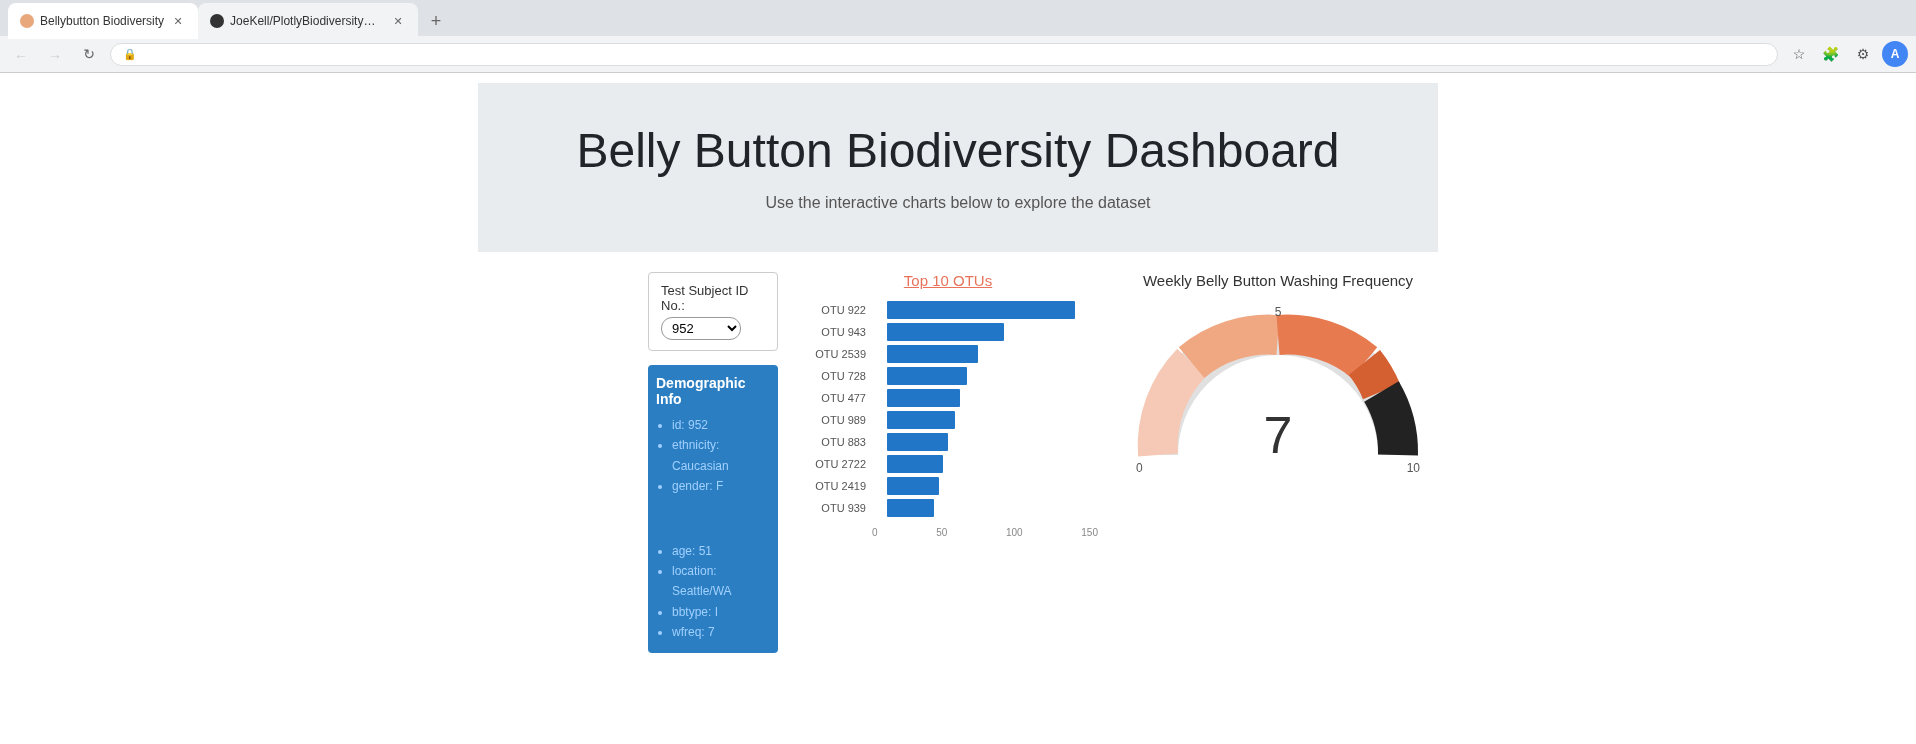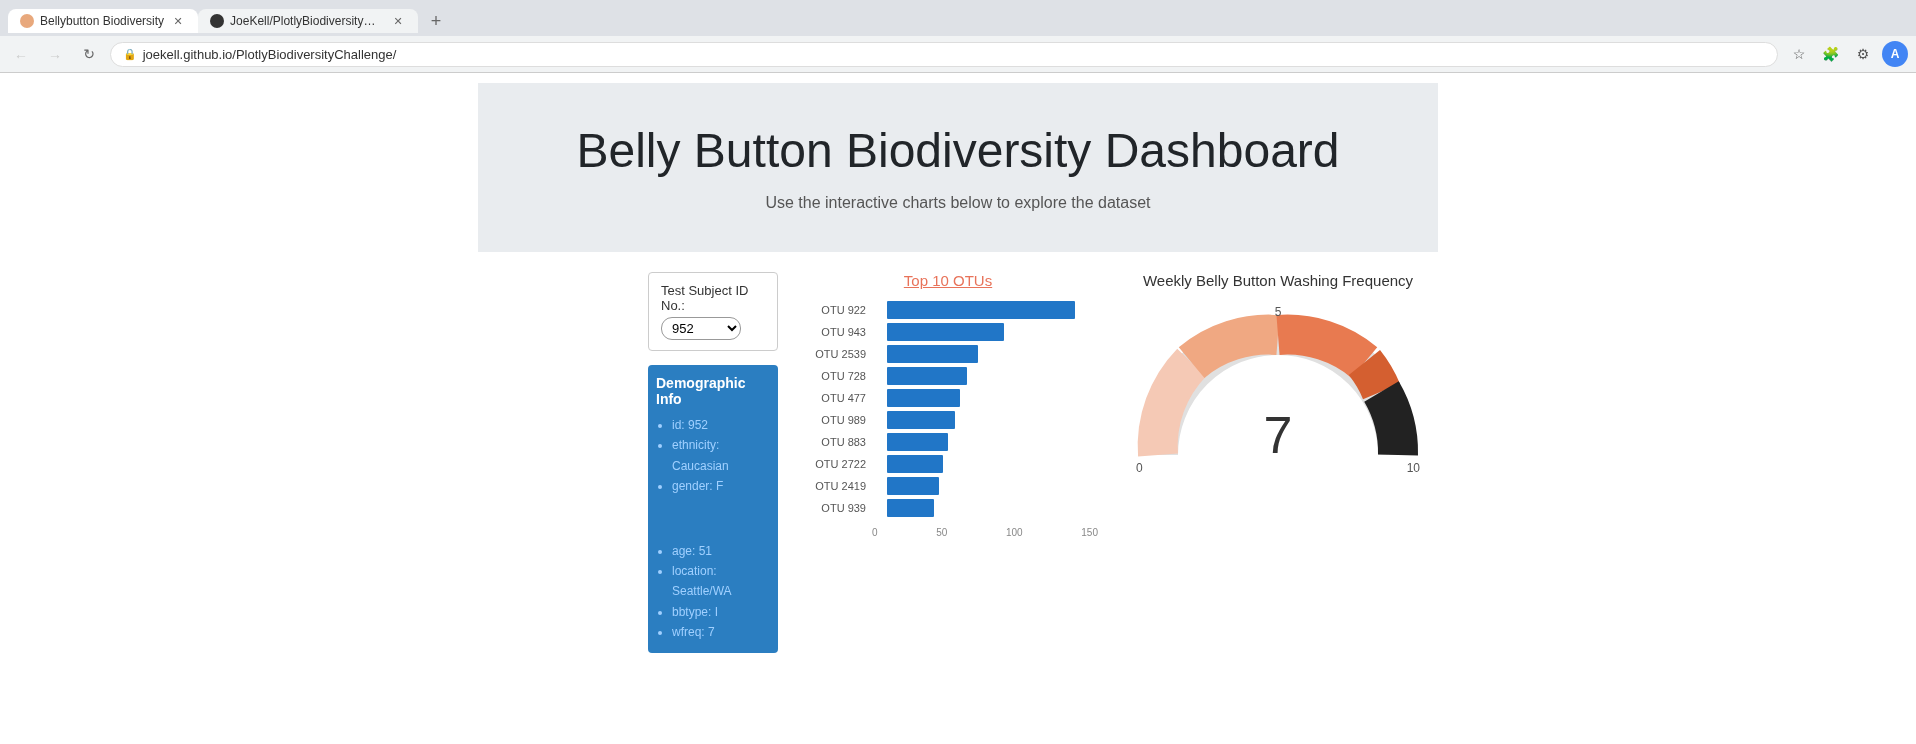--- a/index.html
+++ b/index.html
@@ -16,21 +16,21 @@
       padding: 6px 8px 0;
       background: #dee1e6;
       height: 36px;
     }
     .tab {
       display: flex;
       align-items: center;
       background: #f1f3f4;
       border-radius: 8px 8px 0 0;
       padding: 0 12px;
-      height: 24px;
+      height: 36px;
       font-size: 12px;
       color: #333;
       min-width: 180px;
       max-width: 220px;
       position: relative;
       gap: 6px;
     }
     .tab.active {
       background: #fff;
       z-index: 1;
@@ -348,21 +348,20 @@
     </div>
     <div class="new-tab-btn">+</div>
   </div>
 
   <div class="address-bar-row">
     <div class="nav-btn disabled">←</div>
     <div class="nav-btn disabled">→</div>
     <div class="nav-btn">↻</div>
     <div class="address-bar">
       <span class="lock-icon">🔒</span>
-      <span class="address-text">joekell.github.io/PlotlyBiodiversityChallenge/</span>
     </div>
     <div class="toolbar-icons">
       <div class="toolbar-icon">☆</div>
       <div class="toolbar-icon">🧩</div>
       <div class="toolbar-icon">⚙</div>
       <div class="profile-icon">A</div>
     </div>
   </div>
 </div>
 

